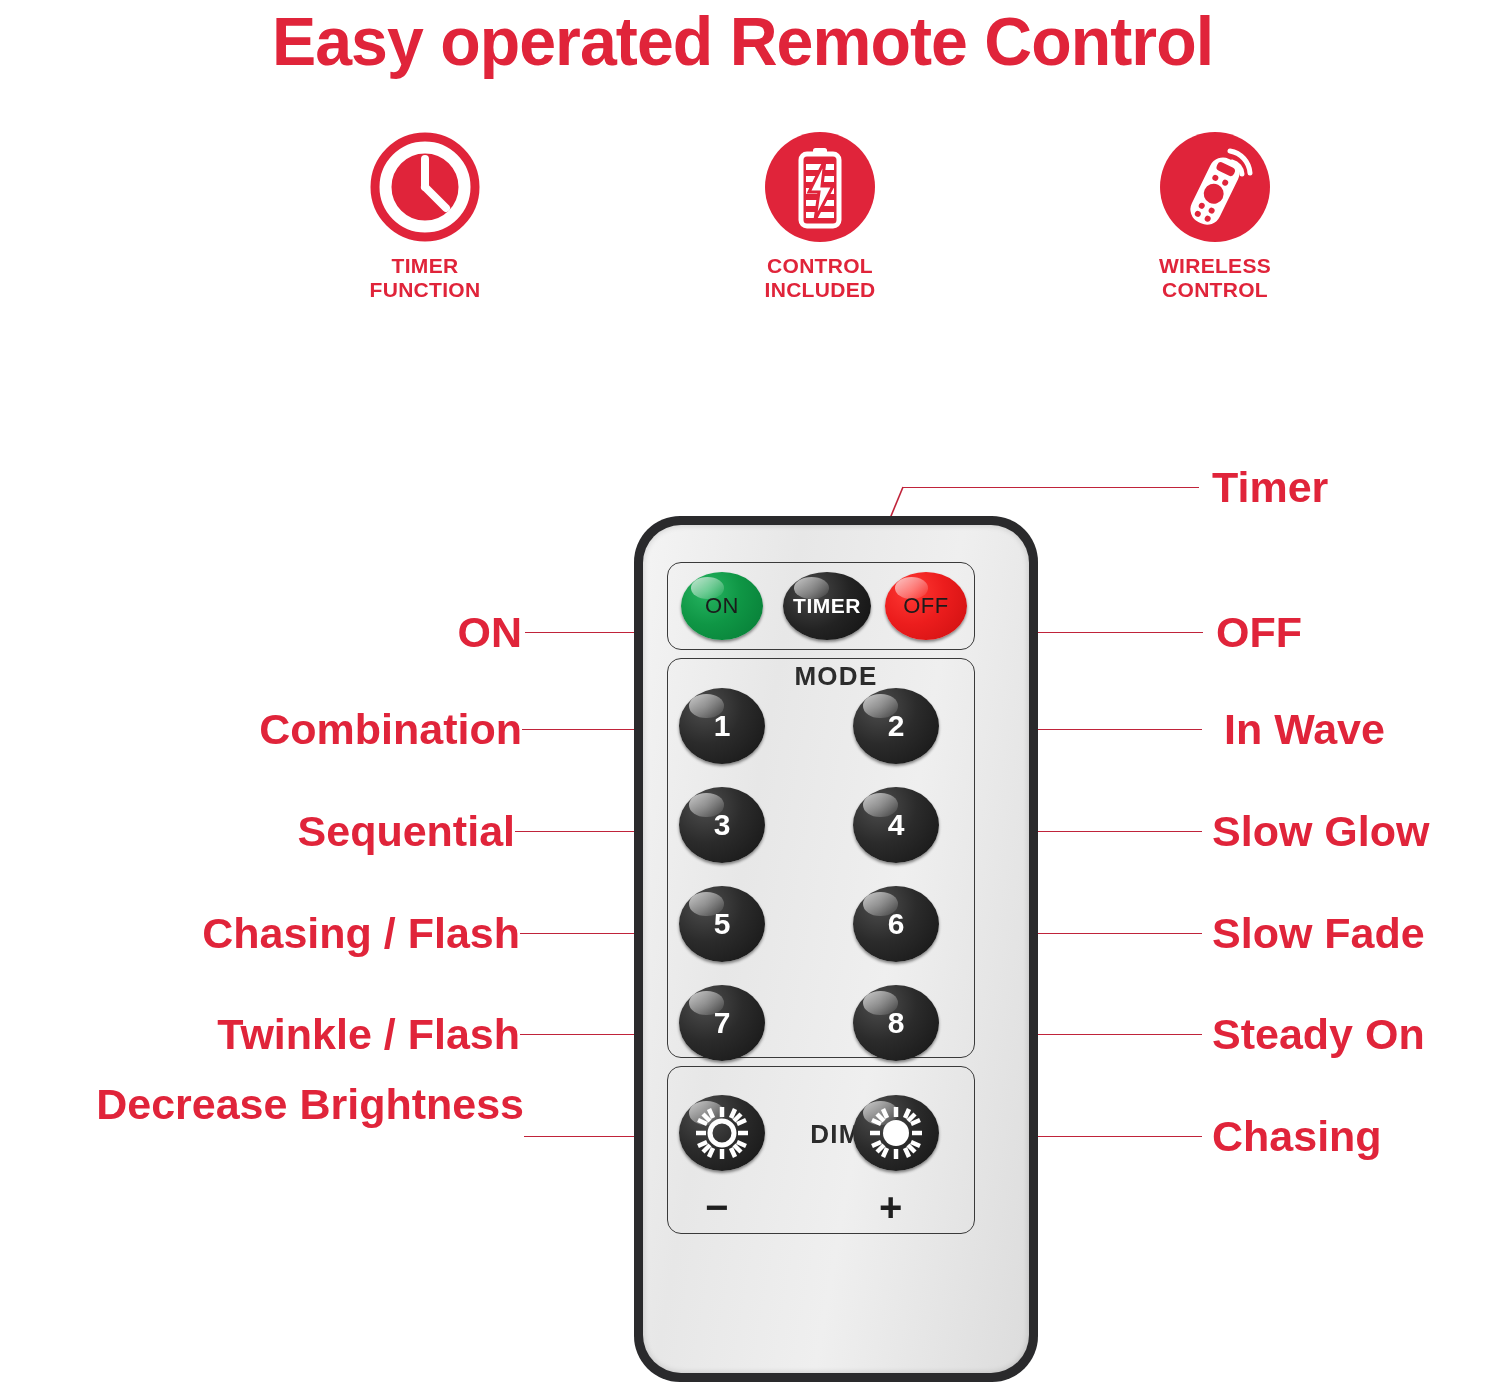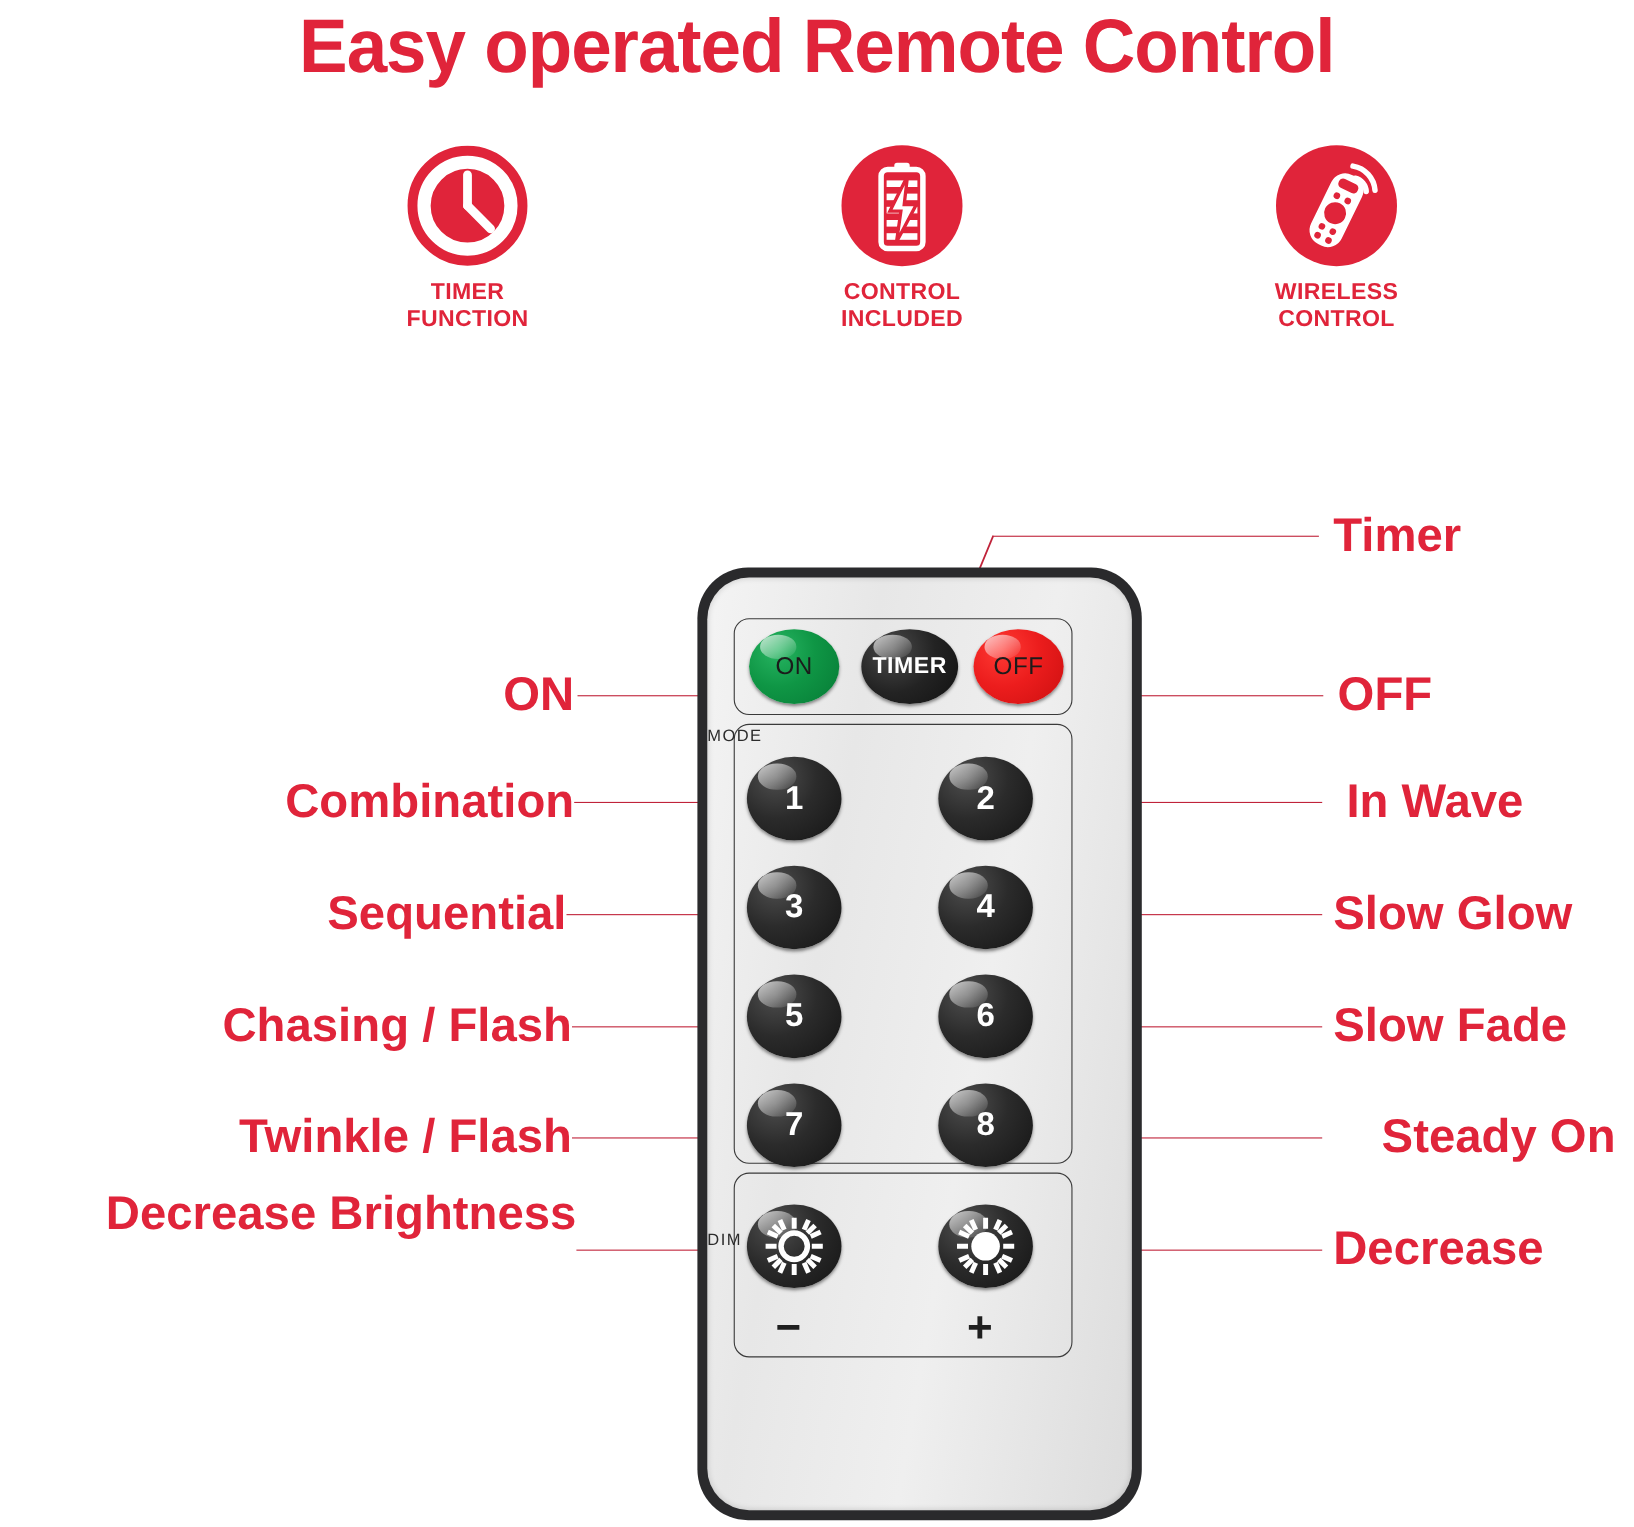--- a/index.html
+++ b/index.html
@@ -66,22 +66,22 @@
     border:1.6px solid #3a3a3a;
     border-radius:14px;
     box-sizing:border-box;
   }
   #panel-power{left:24px;top:37px;width:308px;height:88px;}
   #panel-mode {left:24px;top:133px;width:308px;height:400px;}
   #panel-dim  {left:24px;top:541px;width:308px;height:168px;}
 
   .sec-label{
     position:absolute;
-    color:#2c2c2c;font-size:15px;font-weight:normal;letter-spacing:1.3px;
-    text-align:left;
+    color:#2c2c2c;font-size:26px;font-weight:bold;letter-spacing:1.3px;
+    text-align:center;
   }
   #mode-label{left:0;width:100%;top:136px;}
   #dim-label {left:0;width:100%;top:546px;margin-top:48px;}
 
   .btn{
     position:absolute;
     border-radius:50%;
     display:flex;align-items:center;justify-content:center;
     box-shadow:0 2px 3px rgba(0,0,0,.45);
   }
@@ -352,16 +352,16 @@
   <div class="callout left" style="right:963px;top:729px;">Combination</div>
   <div class="callout left" style="right:965px;top:933px;">Chasing / Flash</div>
   <div class="callout left" style="right:965px;top:1034px;margin-left:44px;">Twinkle / Flash</div>
   <div class="callout left" style="right:961px;top:1104px;">Decrease Brightness</div>
 
   <div class="callout right" style="left:1212px;top:487px;">Timer</div>
   <div class="callout right" style="left:1216px;top:632px;">OFF</div>
   <div class="callout right" style="left:1212px;top:729px;margin-left:12px;">In Wave</div>
   <div class="callout right" style="left:1212px;top:831px;">Slow Glow</div>
   <div class="callout right" style="left:1212px;top:933px;">Slow Fade</div>
-  <div class="callout right" style="left:1212px;top:1034px;margin-left:44px;">Steady On</div>
-  <div class="callout right" style="left:1212px;top:1136px;">Decrease</div>
+  <div class="callout right" style="left:1212px;top:1034px;">Steady On</div>
+  <div class="callout right" style="left:1212px;top:1136px;">Chasing</div>
 
 </div>
 
 </body></html>

